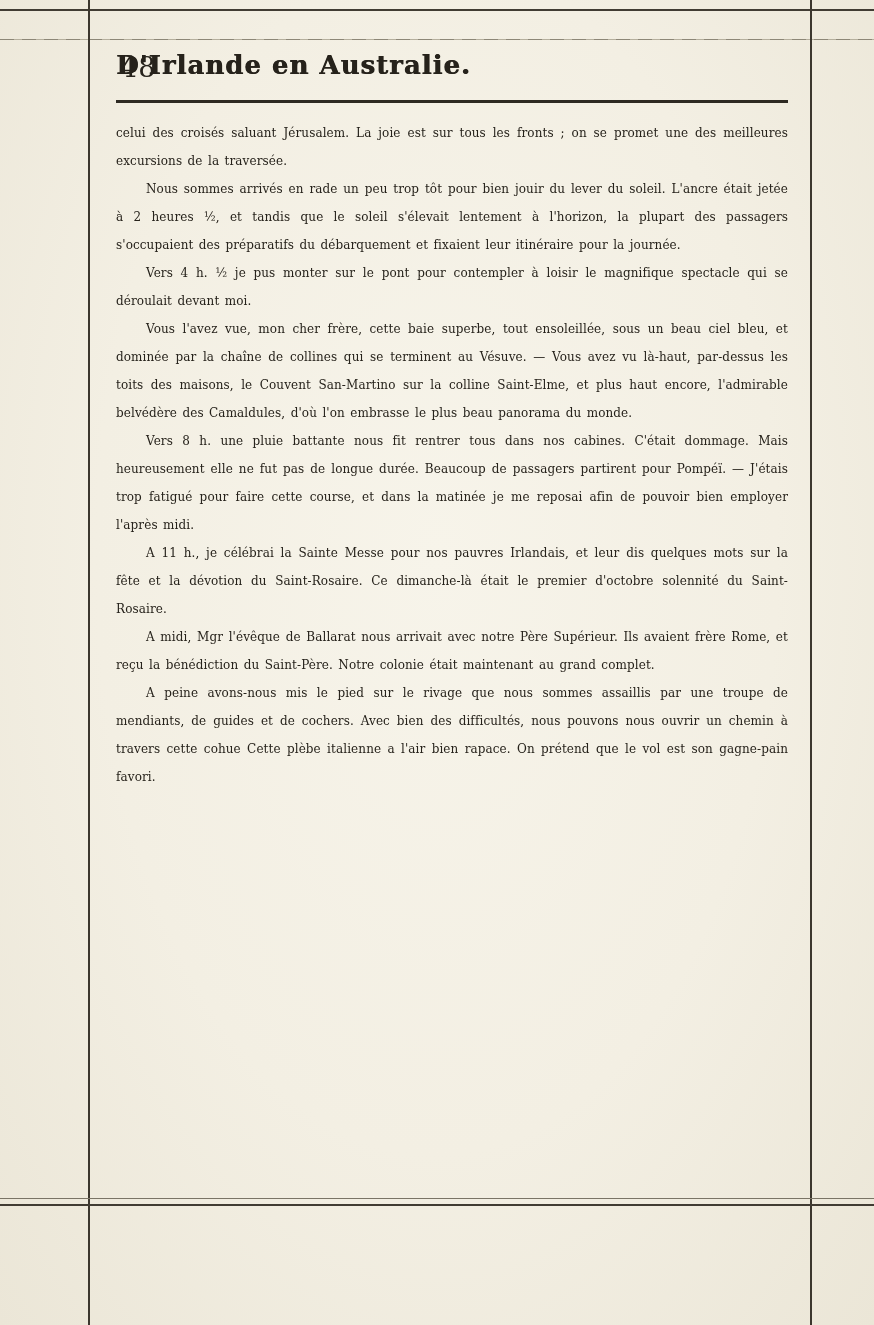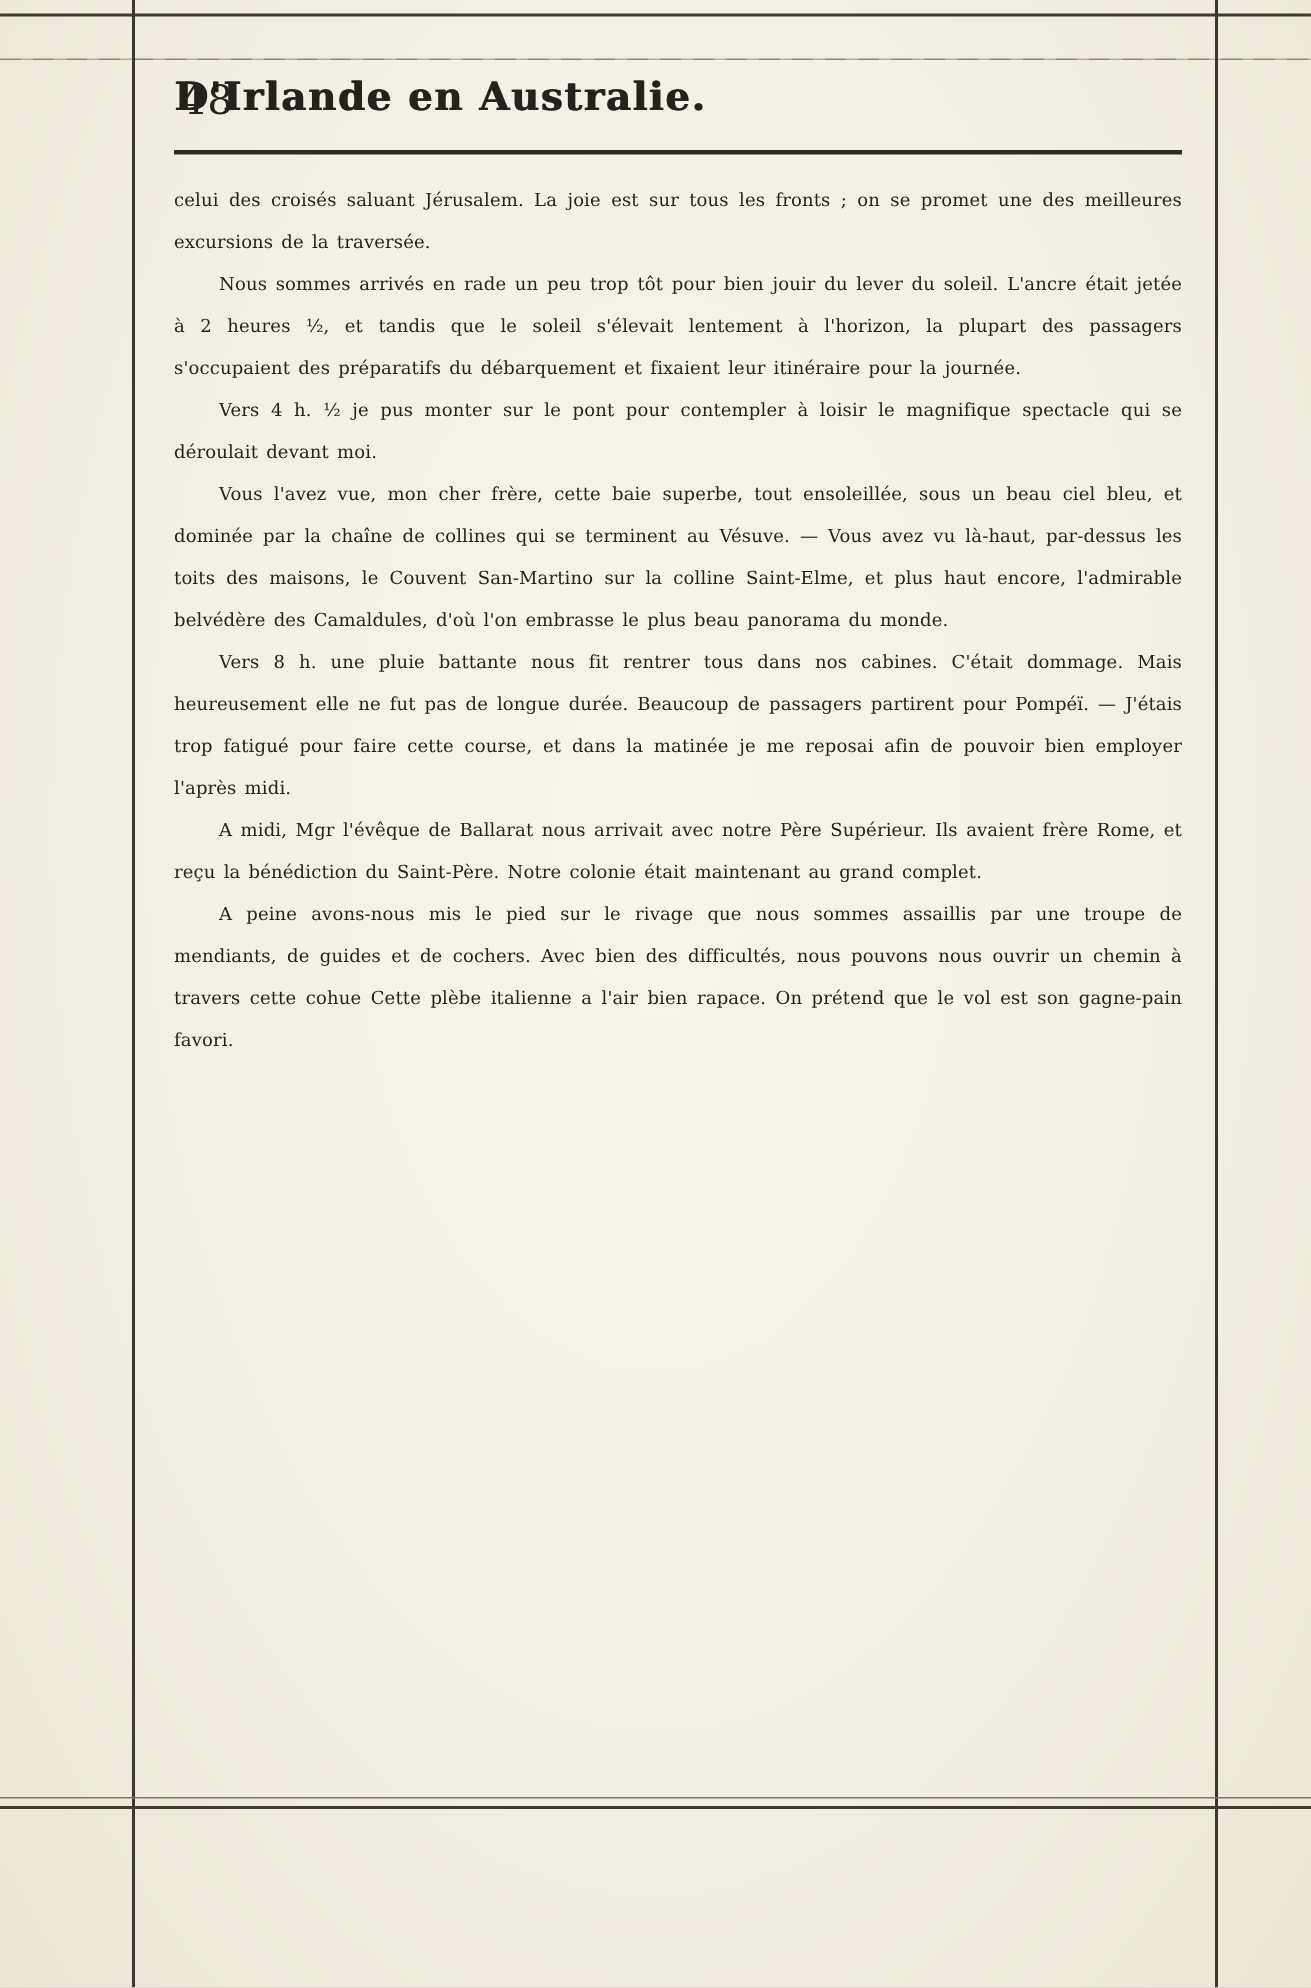--- a/index.html
+++ b/index.html
@@ -113,18 +113,19 @@
     </header>
 
     <div class="header-rule"></div>
 
     <main class="body-text">
       <p class="no-indent">celui des croisés saluant Jérusalem. La joie est sur tous les fronts ; on se promet une des meilleures excursions de la traversée.</p>
       <p>Nous sommes arrivés en rade un peu trop tôt pour bien jouir du lever du soleil. L'ancre était jetée à 2 heures ½, et tandis que le soleil s'élevait lentement à l'horizon, la plupart des passagers s'occupaient des préparatifs du débarquement et fixaient leur itinéraire pour la journée.</p>
       <p>Vers 4 h. ½ je pus monter sur le pont pour contempler à loisir le magnifique spectacle qui se déroulait devant moi.</p>
       <p>Vous l'avez vue, mon cher frère, cette baie superbe, tout ensoleillée, sous un beau ciel bleu, et dominée par la chaîne de collines qui se terminent au Vésuve. — Vous avez vu là-haut, par-dessus les toits des maisons, le Couvent San-Martino sur la colline Saint-Elme, et plus haut encore, l'admirable belvédère des Camaldules, d'où l'on embrasse le plus beau panorama du monde.</p>
       <p>Vers 8 h. une pluie battante nous fit rentrer tous dans nos cabines. C'était dommage. Mais heureusement elle ne fut pas de longue durée. Beaucoup de passagers partirent pour Pompéï. — J'étais trop fatigué pour faire cette course, et dans la matinée je me reposai afin de pouvoir bien employer l'après midi.</p>
+      <p>A 11 h., je célébrai la Sainte Messe pour nos pauvres Irlandais, et leur dis quelques mots sur la fête et la dévotion du Saint-Rosaire. Ce dimanche-là était le premier d'octobre solennité du Saint-Rosaire.</p>
       <p>A midi, Mgr l'évêque de Ballarat nous arrivait avec notre Père Supérieur. Ils avaient frère Rome, et reçu la bénédiction du Saint-Père. Notre colonie était maintenant au grand complet.</p>
       <p>A peine avons-nous mis le pied sur le rivage que nous sommes assaillis par une troupe de mendiants, de guides et de cochers. Avec bien des difficultés, nous pouvons nous ouvrir un chemin à travers cette cohue Cette plèbe italienne a l'air bien rapace. On prétend que le vol est son gagne-pain favori.</p>
     </main>
 
   </div>
 </div>
 
 </body></html>

